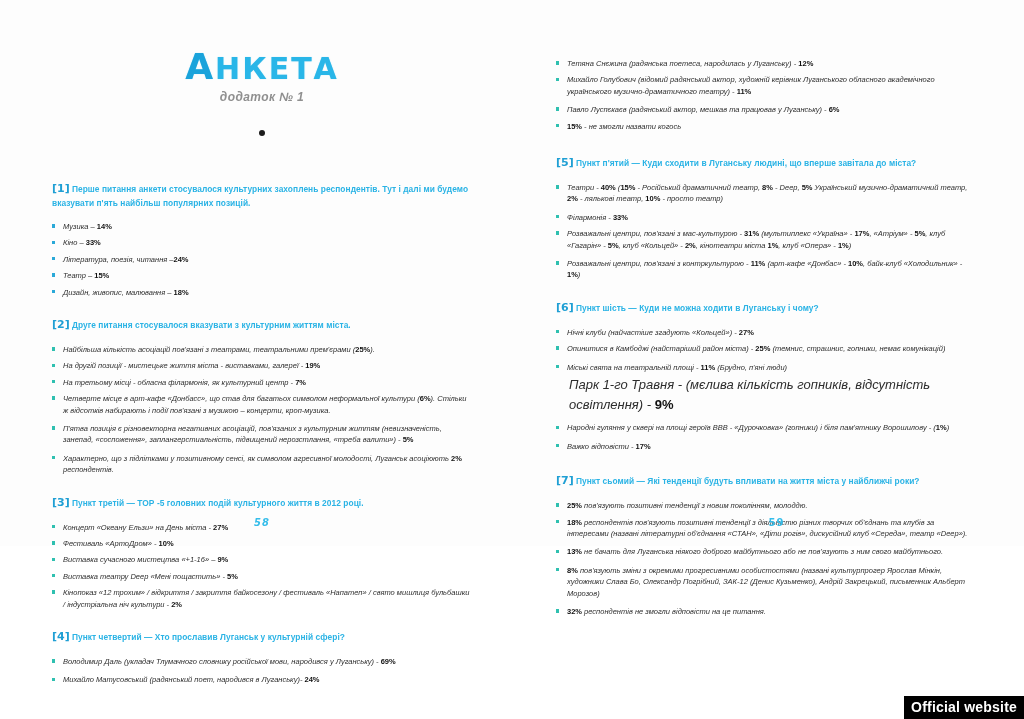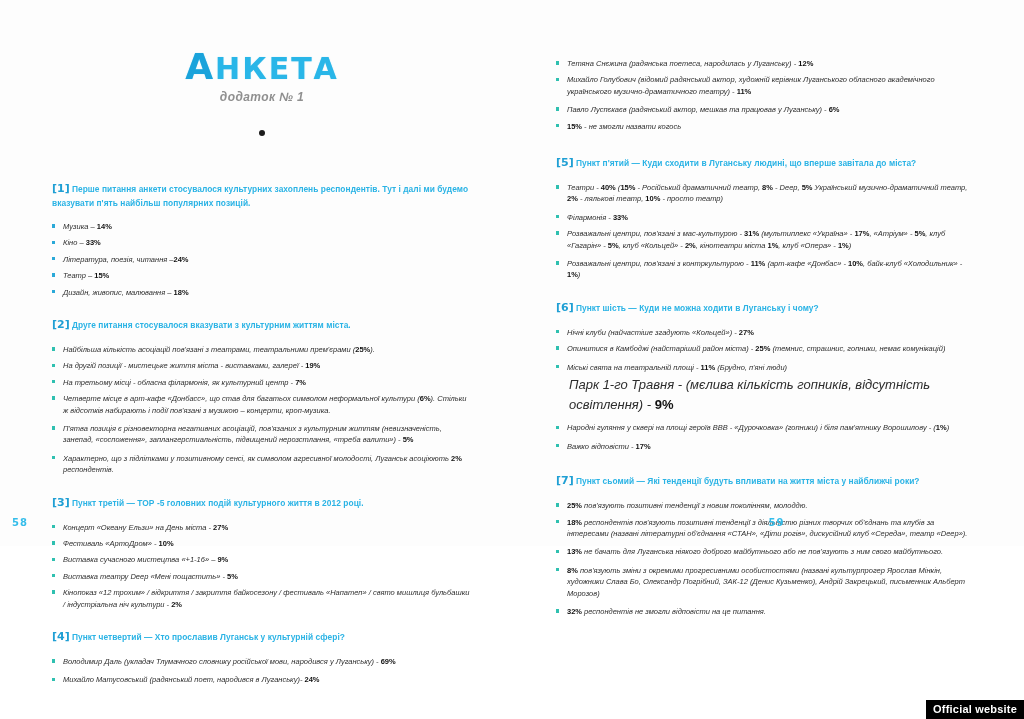--- a/index.html
+++ b/index.html
@@ -115,30 +115,30 @@
   
   .pagenum {
     position: absolute;
     bottom: 18px;
     font-family: "DejaVu Sans", sans-serif;
     font-size: 10px;
     font-weight: bold;
     color: #35bdea;
     letter-spacing: 1px;
   }
-  .pagenum-left  { left: 12px; right: 0; text-align: left; }
+  .pagenum-left  { left: 12px; right: 0; text-align: center; font-style: italic; }
   .pagenum-right { left: 17px; right: 0; text-align: center; }
 
   
   .watermark {
     position: absolute;
     right: 0px; bottom: 0px;
     background: #000000;
     color: #ffffff;
-    font-size: 11px;
+    font-size: 14px;
     font-weight: bold;
     padding: 3px 7px 4px 7px;
     letter-spacing: .2px;
     font-family: "Liberation Sans", sans-serif;
   }
 </style>
 </head>
 <body>
 
 <div class="spread">

